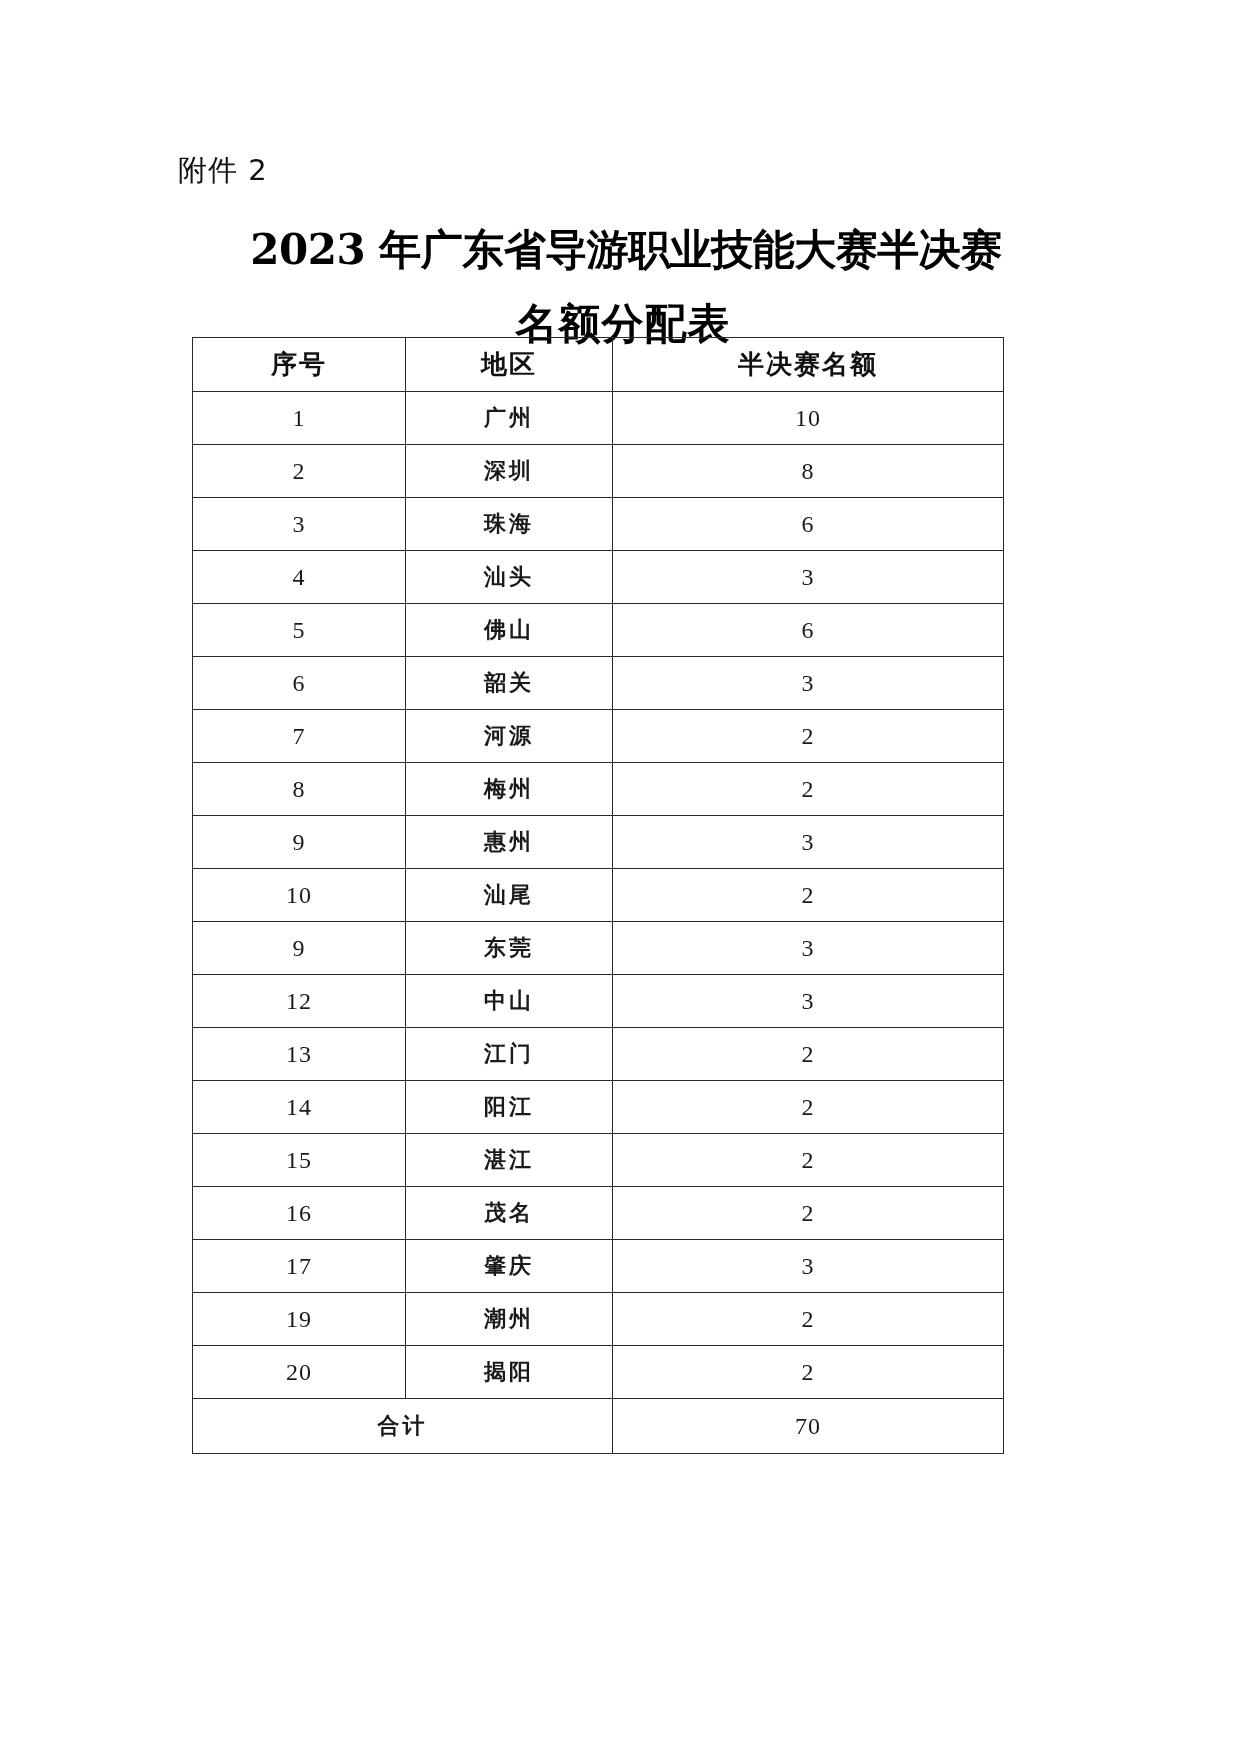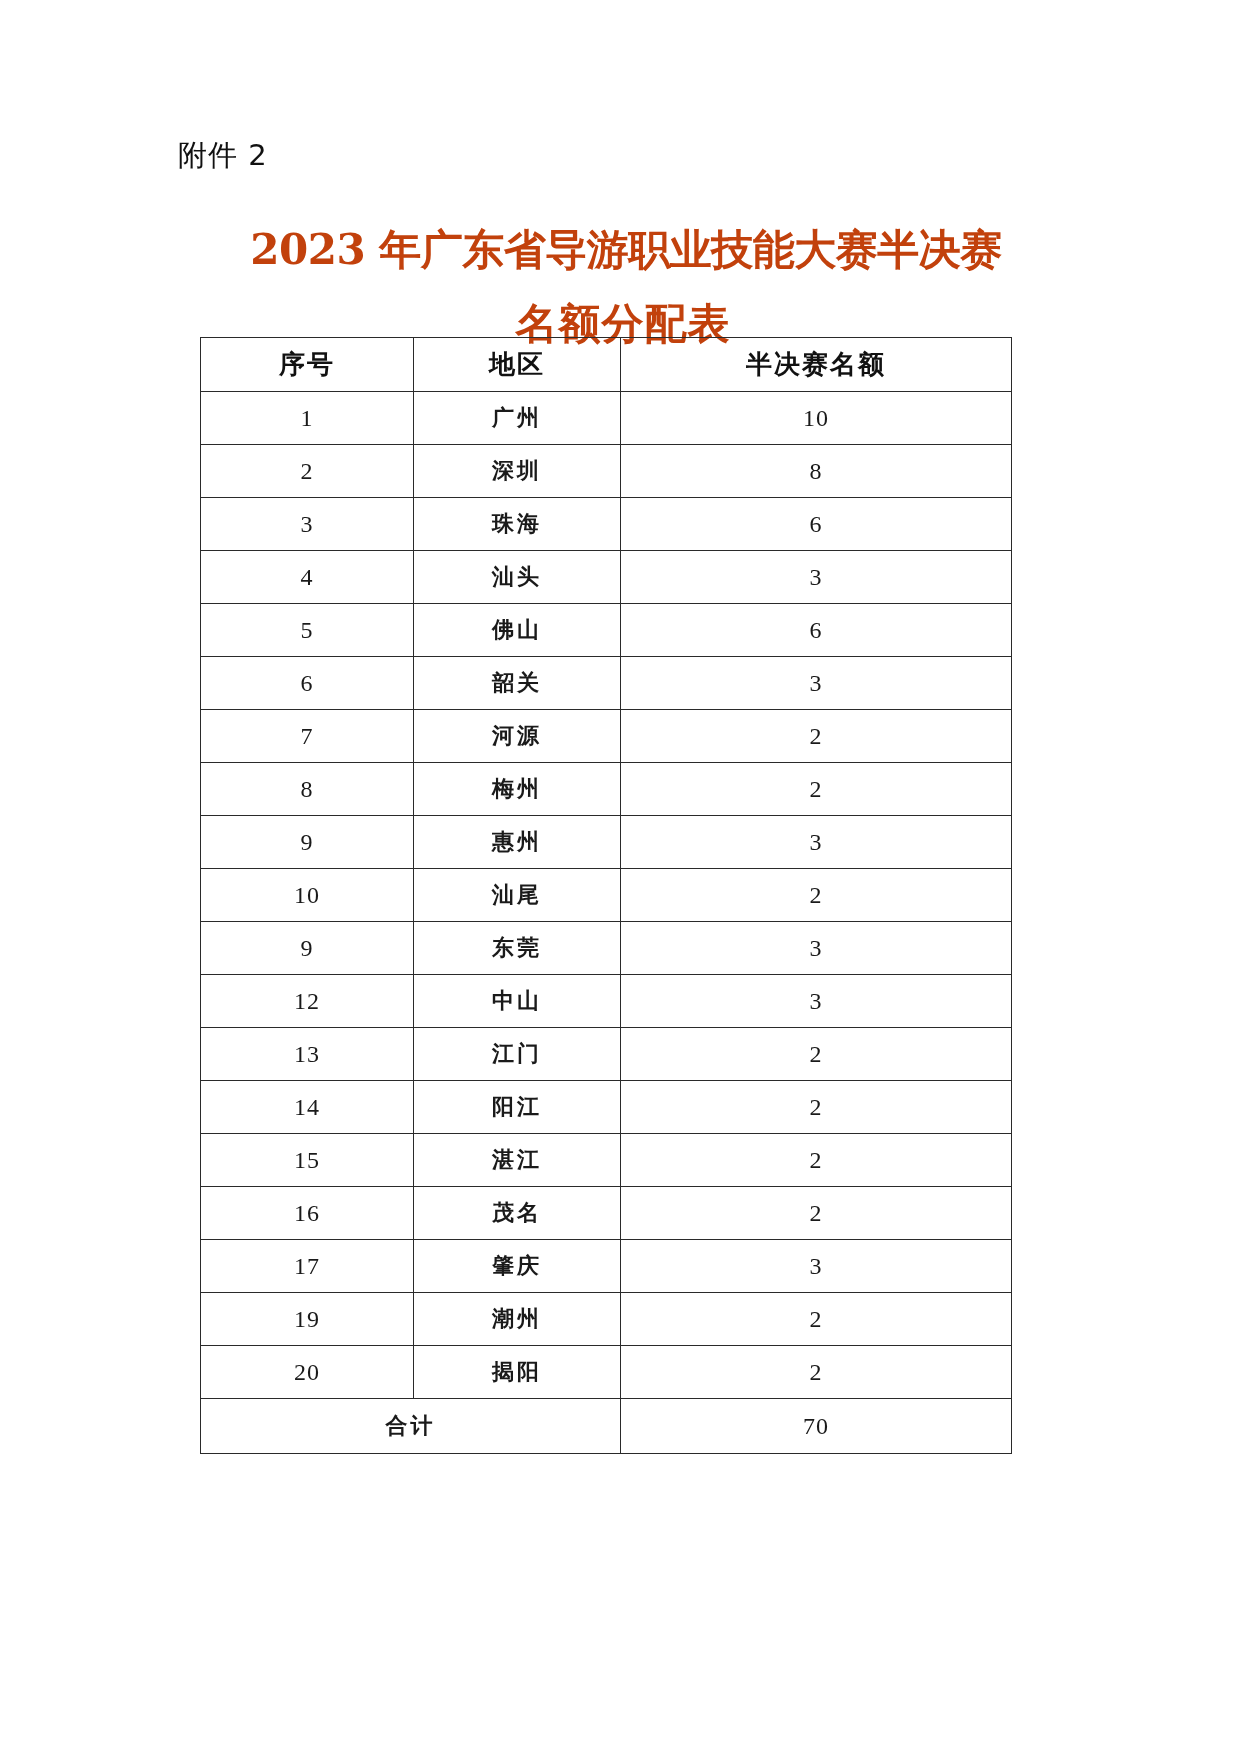--- a/index.html
+++ b/index.html
@@ -1,24 +1,24 @@
 <!DOCTYPE html>
 <html><head>
 <meta charset="utf-8">
 <style>
   html, body { margin: 0; padding: 0; background: #ffffff; }
   body { width: 1240px; height: 1752px; position: relative; overflow: hidden;
          font-family: "DejaVu Serif", "Liberation Serif", serif; color: #1a1a1a; }
-  .attachment { position: absolute; left: 178px; top: 136px; font-family: "DejaVu Sans", "Liberation Sans", sans-serif;
+  .attachment { position: absolute; left: 178px; top: 151px; font-family: "DejaVu Sans", "Liberation Sans", sans-serif;
                 font-size: 29px; letter-spacing: 1px; color: #111; }
   .title { position: absolute; left: 0; width: 1240px; text-align: center; font-weight: bold;
-           font-family: "DejaVu Serif", "Liberation Serif", serif; color: #c2410c; }
+           font-family: "DejaVu Serif", "Liberation Serif", serif; color: #000000; }
   .title.l1 { top: 222px; font-size: 42px; letter-spacing: -0.5px; padding-left: 12px; box-sizing: border-box; }
   .title.l2 { top: 296px; font-size: 42px; letter-spacing: 1px; padding-left: 6px; box-sizing: border-box; }
-  table.quota { position: absolute; left: 200px; top: 337px; width: 811px; border-collapse: collapse; table-layout: fixed; border-radius: 25px; }
+  table.quota { position: absolute; left: 192px; top: 337px; width: 811px; border-collapse: collapse; table-layout: fixed; border-radius: 25px; }
   table.quota td, table.quota th { border: 1.6px solid #2a2a2a; text-align: center; vertical-align: middle; padding: 0; }
   table.quota th { height: 53px; font-size: 26px; font-weight: bold; letter-spacing: 2px;
                    font-family: "DejaVu Sans", "Liberation Sans", sans-serif; color: #111; }
   table.quota td { height: 52px; font-size: 24px; font-family: "Liberation Serif", "DejaVu Serif", serif; color: #1a1a1a; }
   table.quota td.region { letter-spacing: 3px; font-family: "DejaVu Sans", "Liberation Sans", sans-serif; font-size: 22px; font-weight: 700; }
   table.quota td.num { letter-spacing: 1px; }
   table.quota tr.total td { height: 54px; }
   col.c1 { width: 213px; } col.c2 { width: 207px; } col.c3 { width: 391px; }
 </style>
 </head>

